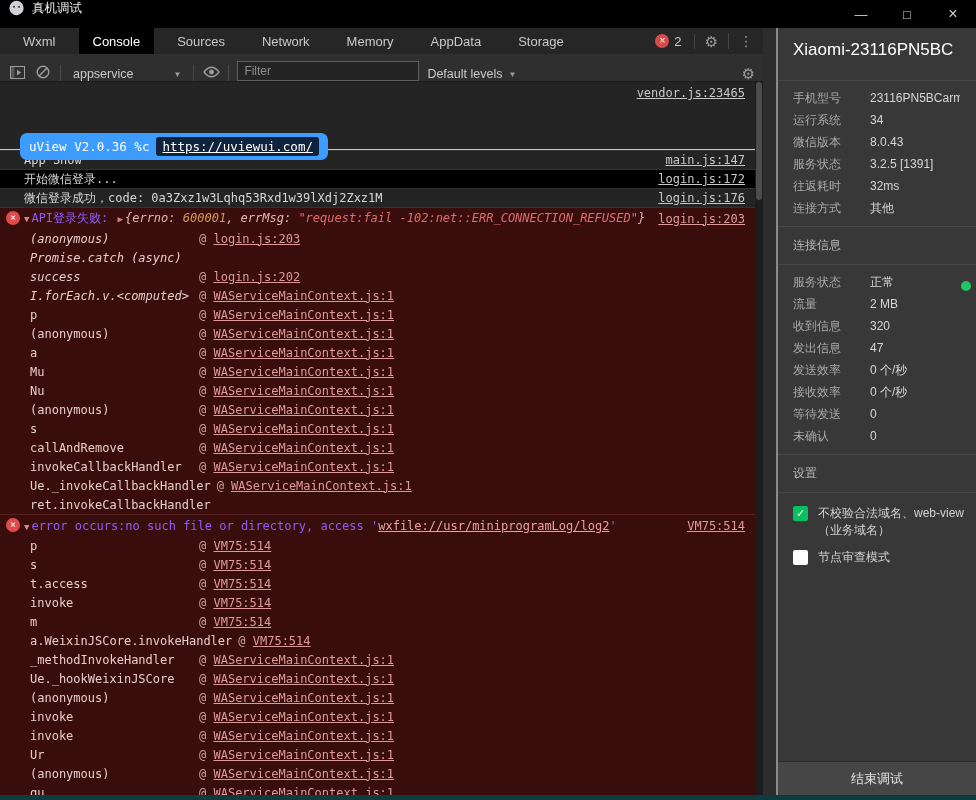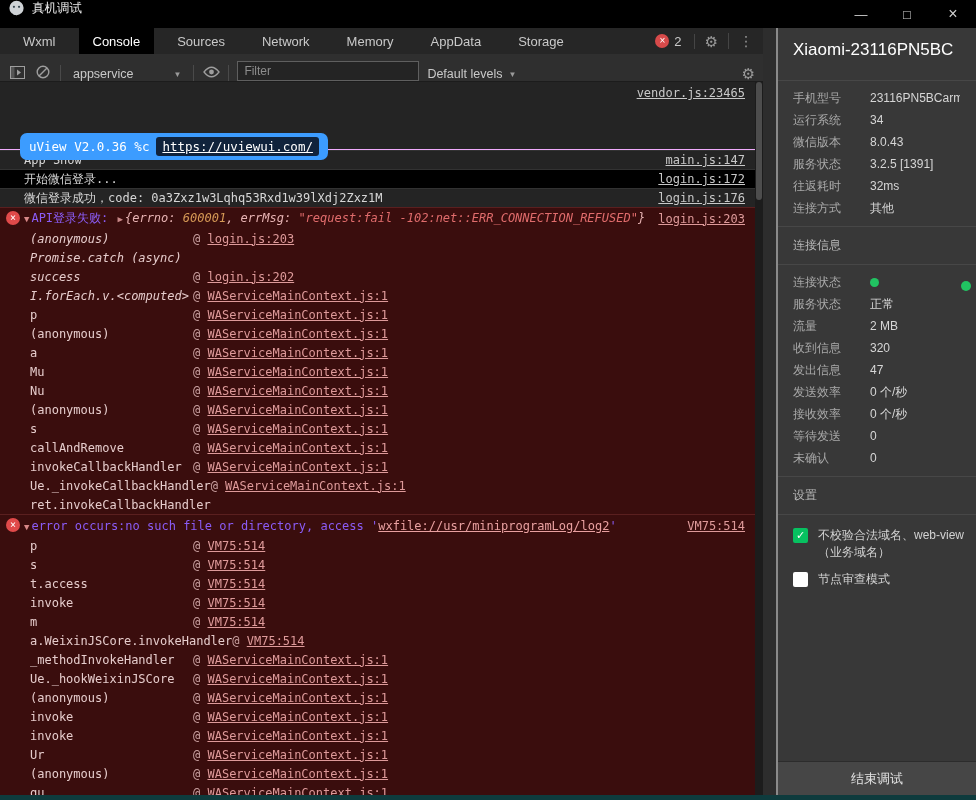--- a/index.html
+++ b/index.html
@@ -57,21 +57,21 @@
          color:#fff;font-size:10px;display:flex;align-items:center;justify-content:center;line-height:1;}
   .eparts{flex:1;white-space:pre;overflow:hidden;}
   .p-caret{color:#d88888;font-size:9px;margin-right:2px;}
   .p-caret2{color:#c88888;font-size:9px;margin:0 2px;}
   .p-etext{color:#8b5cf6;text-align:right;}
   .p-obj{color:#e8b4b4;font-style:italic;}
   .p-num{color:#d79a56;font-style:italic;}
   .p-str{color:#e06c6c;font-style:italic;}
   .p-elink{color:#e9a0a0;text-decoration:underline;cursor:pointer;}
   .srow{display:flex;align-items:center;height:19px;padding-left:30px;box-sizing:border-box;color:#e6cccc;}
-  .fn{min-width:163px;white-space:pre;}
+  .fn{min-width:163px;padding-right:6px;white-space:pre;}
   .fn.it{font-style:italic;}
   .at{color:#c9a0a0;white-space:pre;}
   .src-link.inl{display:inline;}
   
   .gap-strip{position:absolute;top:28px;left:763px;width:13px;bottom:5px;background:#2d2d2d;}
   .right-panel{position:absolute;top:28px;right:0;width:198px;bottom:5px;background:#383838;
                border-left:2px solid #8a8a8a;box-sizing:content-box;font-size:12px;overflow:hidden;}
   .phead{padding:12px 15px 20px 15px;color:#ffffff;font-size:17px;border-bottom:1px solid #474747;}
   .prow{display:flex;align-items:center;height:22px;padding:0 16px 0 15px;}
   .plabel{width:77px;flex:none;color:#a9a9a9;}
@@ -350,24 +350,20 @@
         <div class="prow">
           <span class="plabel">连接方式</span>
           <span class="pvalue">其他</span>
         </div>
       </div>
     <div class="pdivider"></div>
     <div class="psection">连接信息</div>
     <div class="pdivider" style="margin-top:0;"></div>
     <div class="rows-pad">
         <div class="prow">
-          <span class="plabel">连接状态</span>
-          <span class="pdot"></span>
-        </div>
-        <div class="prow">
           <span class="plabel">服务状态</span>
           <span class="pvalue">正常</span>
         </div>
         <div class="prow">
           <span class="plabel">流量</span>
           <span class="pvalue">2 MB</span>
         </div>
         <div class="prow">
           <span class="plabel">收到信息</span>
           <span class="pvalue">320</span>

